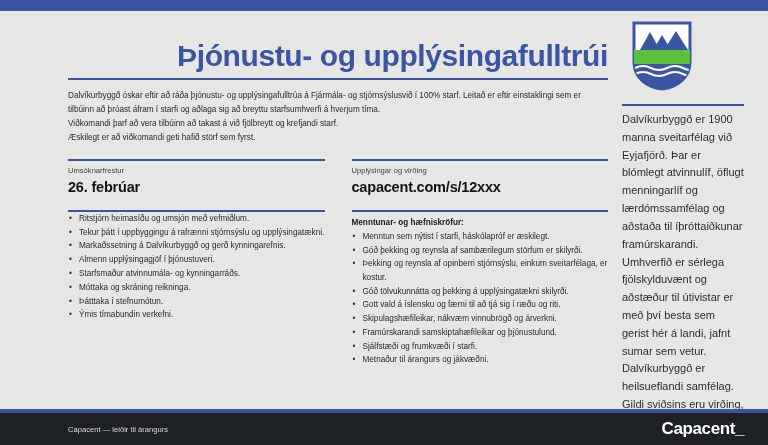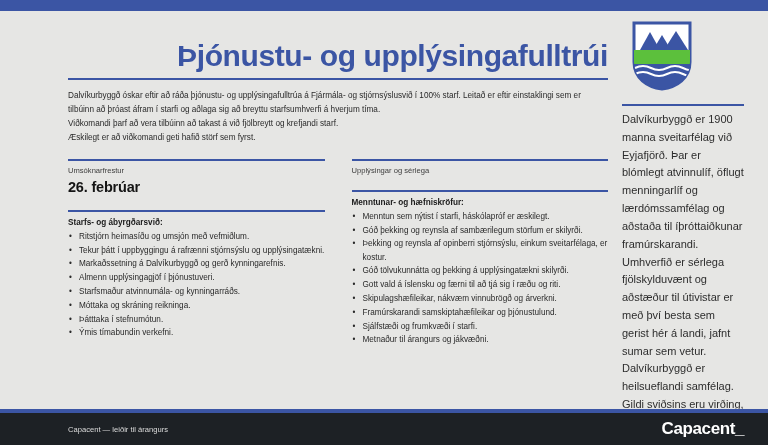--- a/index.html
+++ b/index.html
@@ -207,37 +207,37 @@
     <div class="cols">
 
       <div class="col">
         <div class="col-rule"></div>
         <div class="kicker">Umsóknarfrestur</div>
         <div class="bigvalue">26. febrúar</div>
 
         <div class="section-gap"></div>
 
         <div class="col-rule"></div>
-        <div class="section-head">Starfs- og ábyrgðarsvið:</div>
 
         <ul class="items">
           <li><span class="bullet">•</span><span>Ritstjórn heimasíðu  og umsjón með vefmiðlum.</span></li>
           <li><span class="bullet">•</span><span>Tekur þátt í uppbyggingu á rafrænni stjórnsýslu og upplýsingatækni.</span></li>
           <li><span class="bullet">•</span><span>Markaðssetning á Dalvíkurbyggð og gerð kynningarefnis.</span></li>
           <li><span class="bullet">•</span><span>Almenn upplýsingagjöf í þjónustuveri.</span></li>
           <li><span class="bullet">•</span><span>Starfsmaður atvinnumála- og kynningarráðs.</span></li>
           <li><span class="bullet">•</span><span>Móttaka og skráning reikninga.</span></li>
           <li><span class="bullet">•</span><span>Þátttaka í stefnumótun.</span></li>
           <li><span class="bullet">•</span><span>Ýmis tímabundin verkefni.</span></li>
         </ul>
       </div>
 
       <div class="col">
         <div class="col-rule"></div>
-        <div class="kicker">Upplýsingar og sérlega</div>
+        <div class="kicker">Upplýsingar og virðing</div>
+        <div class="bigvalue">capacent.com/s/12xxx</div>
 
         <div class="section-gap"></div>
 
         <div class="col-rule"></div>
         <div class="section-head">Menntunar- og hæfniskröfur:</div>
 
         <ul class="items">
           <li><span class="bullet">•</span><span>Menntun sem nýtist í starfi, háskólapróf er æskilegt.</span></li>
           <li><span class="bullet">•</span><span>Góð þekking og reynsla af sambærilegum störfum er skilyrði.</span></li>
           <li><span class="bullet">•</span><span>Þekking og reynsla af opinberri stjórnsýslu, einkum sveitarfélaga, er kostur.</span></li>

